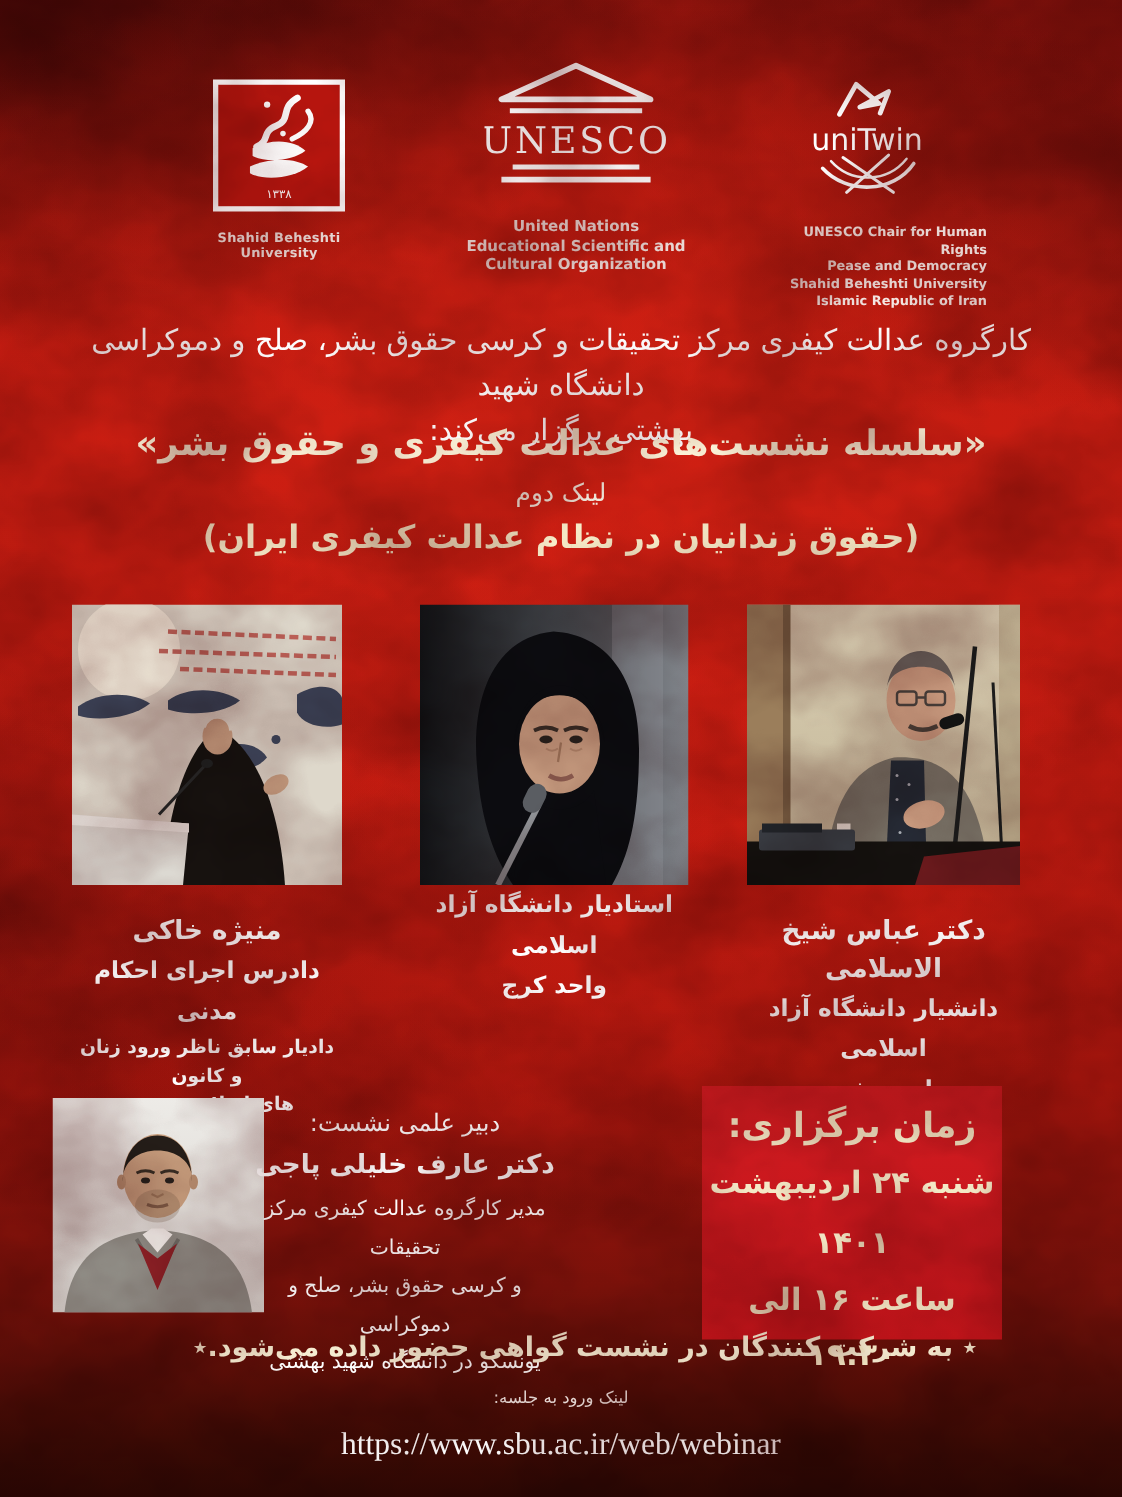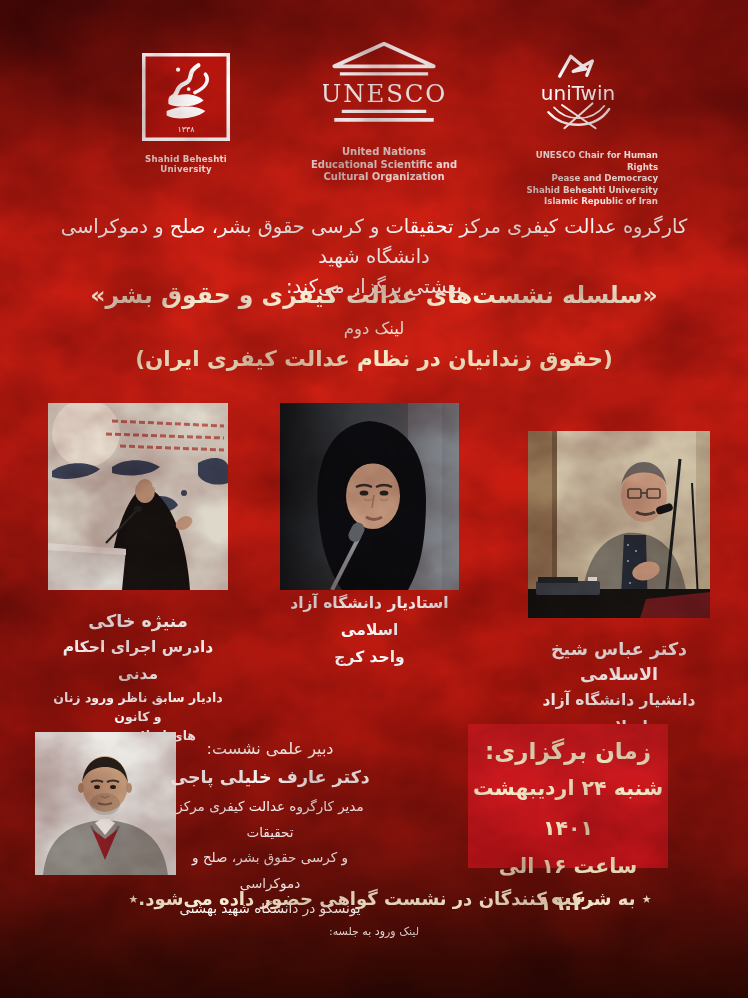--- a/index.html
+++ b/index.html
@@ -33,36 +33,36 @@
   .logo-unitwin .cap{font-size:8.6px;line-height:11.5px;margin-top:8px;padding-left:18px;}
 
   
   .intro{top:212px;left:34px;right:34px;color:#fff;font-size:19.5px;line-height:1.55;}
   .series-title{top:281px;left:20px;right:20px;color:#fcf3d8;font-size:23.5px;font-weight:bold;}
   .session-number{top:319px;left:20px;right:20px;color:#f6efe2;font-size:16.5px;}
   .session-topic{top:346px;left:20px;right:20px;color:#f9efcb;font-size:21.5px;font-weight:bold;}
 
   
   .speaker{position:absolute;top:403px;text-align:center;color:#fff;}
-  .sp-right{left:528px;width:182px;margin-top:28px;}
+  .sp-right{left:498px;width:182px;}
   .sp-center{left:280px;width:179px;}
   .sp-left{left:48px;width:180px;}
   .photo{display:block;width:100%;height:187px;}
   .sp-name{margin-top:19px;font-size:17.5px;font-weight:bold;line-height:25px;}
   .sp-role{font-size:15.5px;font-weight:bold;line-height:27px;}
   .sp-role.small{font-size:12.5px;line-height:19px;}
 
   
   .sec-photo{left:35px;top:732px;width:141px;height:143px;}
   .sec-photo svg{width:100%;height:100%;display:block;}
   .secretary{left:168px;top:736px;width:204px;text-align:center;color:#fff;}
   .sec-heading{font-size:16px;line-height:25px;}
   .sec-name{font-size:17.5px;font-weight:bold;line-height:33px;}
   .sec-role{font-size:13.5px;line-height:25.5px;}
-  .schedule{left:468px;top:724px;width:200px;height:144px;text-align:center;color:#f4e9c6;
+  .schedule{left:468px;top:724px;width:200px;height:169px;text-align:center;color:#f4e9c6;
     background:linear-gradient(180deg,#d01b20 0%,#c3141a 100%);}
   .sch-heading{font-size:23px;font-weight:bold;margin-top:11px;line-height:33px;}
   .sch-date{font-size:20.5px;font-weight:bold;line-height:40px;}
   .sch-time{font-size:20.5px;font-weight:bold;line-height:37px;}
 
   
   .footer-note{top:888px;left:0;right:0;color:#f6edd2;font-size:18px;font-weight:bold;padding-left:32px;}
   .footer-link-label{top:925px;left:0;right:0;color:#f2e8e4;font-size:11px;}
   .footer-url{top:950px;left:0;right:0;color:#fff;font-size:21px;direction:ltr;
     font-family:"Liberation Serif","DejaVu Serif",serif;}
@@ -270,20 +270,21 @@
   </div>
 
   <div class="abs schedule">
     <div class="sch-heading rtl">زمان برگزاری:</div>
     <div class="sch-date rtl">شنبه ۲۴ اردیبهشت ۱۴۰۱</div>
     <div class="sch-time rtl">ساعت ۱۶ الی ۱۹:۳۰</div>
   </div>
 
   <div class="abs center rtl footer-note">٭ به شرکت کنندگان در نشست گواهی حضور داده می‌شود.٭</div>
   <div class="abs center rtl footer-link-label">لینک ورود به جلسه:</div>
+  <div class="abs center footer-url">https://www.sbu.ac.ir/web/webinar</div>
 
   <svg class="grunge" width="748" height="998">
     <filter id="gr">
       <feTurbulence type="fractalNoise" baseFrequency="0.012 0.016" numOctaves="4" seed="11" stitchTiles="stitch"></feTurbulence>
       <feColorMatrix type="matrix" values="0 0 0 0 0.10  0 0 0 0 0.01  0 0 0 0 0.01  0.8 0.8 0.8 0 -0.85"></feColorMatrix>
     </filter>
     <rect width="748" height="998" filter="url(#gr)"></rect>
   </svg>
 
 </div>

